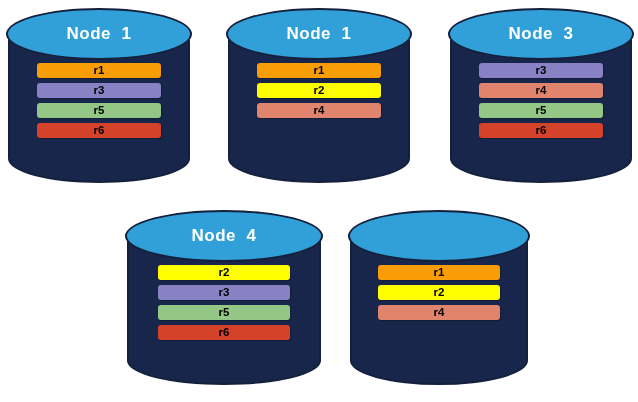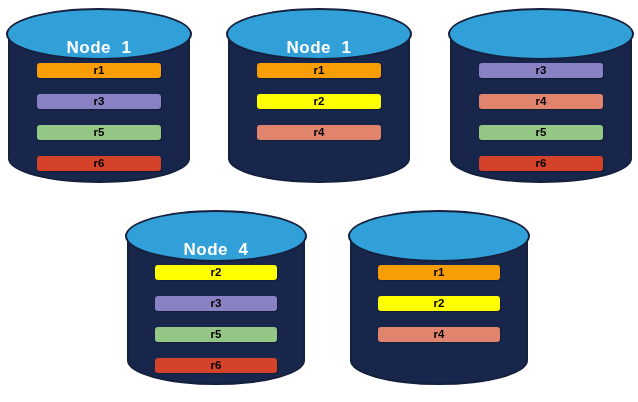--- a/index.html
+++ b/index.html
@@ -45,21 +45,21 @@
     height: 52px;
     background: #32a0d8;
     border: 2px solid #15203d;
     border-radius: 50%;
     box-sizing: border-box;
   }
 
   .node-label {
     position: absolute;
     left: 0;
-    top: 28px;
+    top: 14px;
     width: 100%;
     text-align: center;
     color: #ffffff;
     font-size: 17px;
     font-weight: bold;
     letter-spacing: 0.5px;
     white-space: pre;
     z-index: 4;
   }
 
@@ -67,21 +67,21 @@
     position: absolute;
     left: 0;
     top: 53px;
     width: 100%;
     z-index: 3;
   }
 
   .bar {
     position: relative;
     height: 15px;
-    margin: 0 auto 16px auto;
+    margin: 0 auto 5px auto;
     width: 68%;
     border-radius: 3px;
     color: #000000;
     font-size: 11.5px;
     font-weight: bold;
     text-align: center;
     line-height: 15px;
     box-sizing: border-box;
     box-shadow: 1px 1px 1px rgba(0,0,0,0.25);
   }
@@ -107,28 +107,29 @@
       <div class="node-label">Node  1</div>
       <div class="bars">
         <div class="bar" style="background: rgb(249, 157, 6);">r1</div>
         <div class="bar" style="background: rgb(255, 255, 0);">r2</div>
         <div class="bar" style="background: rgb(224, 132, 109);">r4</div>
       </div>
     </div>
     <div class="node" style="left: 450px; top: 10px; width: 182px; height: 173px;">
       <div class="cyl-body"></div>
       <div class="cyl-top"></div>
+      <div class="node-label">Node  3</div>
       <div class="bars">
         <div class="bar" style="background: rgb(136, 129, 196);">r3</div>
         <div class="bar" style="background: rgb(224, 132, 109);">r4</div>
         <div class="bar" style="background: rgb(148, 198, 133);">r5</div>
         <div class="bar" style="background: rgb(212, 66, 42);">r6</div>
       </div>
     </div>
-    <div class="node" style="left: 127px; top: 212px; width: 178px; height: 173px;">
+    <div class="node" style="left: 127px; top: 212px; width: 178px; height: 173px; padding-left: 16px;">
       <div class="cyl-body"></div>
       <div class="cyl-top"></div>
       <div class="node-label">Node  4</div>
       <div class="bars">
         <div class="bar" style="background: rgb(255, 255, 0);">r2</div>
         <div class="bar" style="background: rgb(136, 129, 196);">r3</div>
         <div class="bar" style="background: rgb(148, 198, 133);">r5</div>
         <div class="bar" style="background: rgb(212, 66, 42);">r6</div>
       </div>
     </div>

